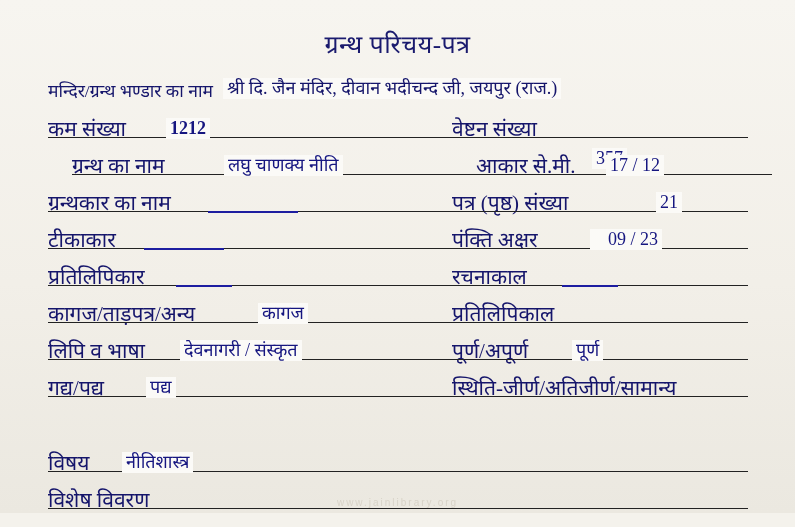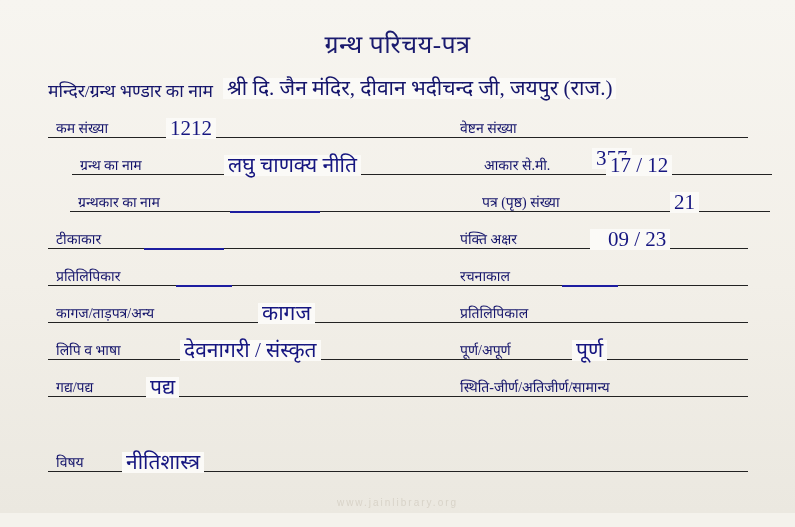--- a/index.html
+++ b/index.html
@@ -57,38 +57,38 @@
     height: 30px;
     white-space: nowrap;
   }
   .cell.left  { left: 0;    width: 404px; }
   .cell.right { left: 404px; width: 296px; }
   .cell.full  { left: 0;    width: 700px; margin-top: 38px; }
 
   .lab {
     position: absolute;
     top: 0;
-    left: 8px;
-    font-size: 14px;
+    left: 0;
+    font-size: 21px;
     color: #15156b;
     font-family: "Liberation Serif", serif;
     line-height: 22px;
     white-space: nowrap;
   }
   .rule {
     position: absolute;
     left: 0;
     right: 0;
     top: 19px;
     border-bottom: 1.3px solid #222;
   }
   .val {
     position: absolute;
     top: 0;
-    font-size: 21px;
+    font-size: 18px;
     color: #161680;
     font-family: "Liberation Serif", serif;
     line-height: 21px;
     background: #fbfaf7;
     padding: 0 4px;
     white-space: nowrap;
     z-index: 3;
   }
   .under {
     position: absolute;
@@ -118,21 +118,21 @@
 
   <div class="subtitle-row">
     <span class="lbl">मन्दिर/ग्रन्थ भण्डार का नाम</span>
     <span class="val">श्री दि. जैन मंदिर, दीवान भदीचन्द जी, जयपुर (राज.)</span>
   </div>
 
   <div class="row" style="top:118px;">
     <div class="cell left">
       <span class="lab">कम संख्या</span>
       <div class="rule"></div>
-      <span class="val" style="left:118px;">1212</span>
+      <span class="val" style="left:118px;font-weight:bold;">1212</span>
     </div>
     <div class="cell right">
       <span class="lab">वेष्टन संख्या</span>
       <div class="rule"></div>
       <span class="val" style="left:140px;margin-top:30px;">357</span>
     </div>
   </div>
 
   <div class="row" style="top:155px;margin-left:24px;">
     <div class="cell left">
@@ -140,31 +140,31 @@
       <div class="rule"></div>
       <span class="val" style="left:152px;">लघु चाणक्य नीति</span>
     </div>
     <div class="cell right">
       <span class="lab">आकार से.मी.</span>
       <div class="rule"></div>
       <span class="val" style="left:130px;">17 / 12</span>
     </div>
   </div>
 
-  <div class="row" style="top:192px;margin-left:22px;">
+  <div class="row" style="top:192px;">
     <div class="cell left">
       <span class="lab">ग्रन्थकार का नाम</span>
       <div class="rule"></div>
       <div class="under" style="left:160px; width:90px;"></div>
       <span class="val" style="left:160px;"></span>
     </div>
     <div class="cell right">
       <span class="lab">पत्र (पृष्ठ) संख्या</span>
       <div class="rule"></div>
-      <span class="val" style="left:196px;">21</span>
+      <span class="val" style="left:204px;">21</span>
     </div>
   </div>
 
   <div class="row" style="top:229px;">
     <div class="cell left">
       <span class="lab">टीकाकार</span>
       <div class="rule"></div>
       <div class="under" style="left:96px; width:80px;"></div>
       <span class="val" style="left:96px;"></span>
     </div>
@@ -230,15 +230,22 @@
   </div>
 
   <div class="row" style="top:414px;">
     <div class="cell full">
       <span class="lab">विषय</span>
       <div class="rule"></div>
       <span class="val" style="left:74px;">नीतिशास्त्र</span>
     </div>
   </div>
 
+  <div class="row" style="top:451px;">
+    <div class="cell full">
+      <span class="lab">विशेष विवरण</span>
+      <div class="rule"></div>
+      <span class="val" style="left:150px;"></span>
+    </div>
+  </div>
 
   <div class="watermark">www.jainlibrary.org</div>
 </div>
 
 </body></html>

